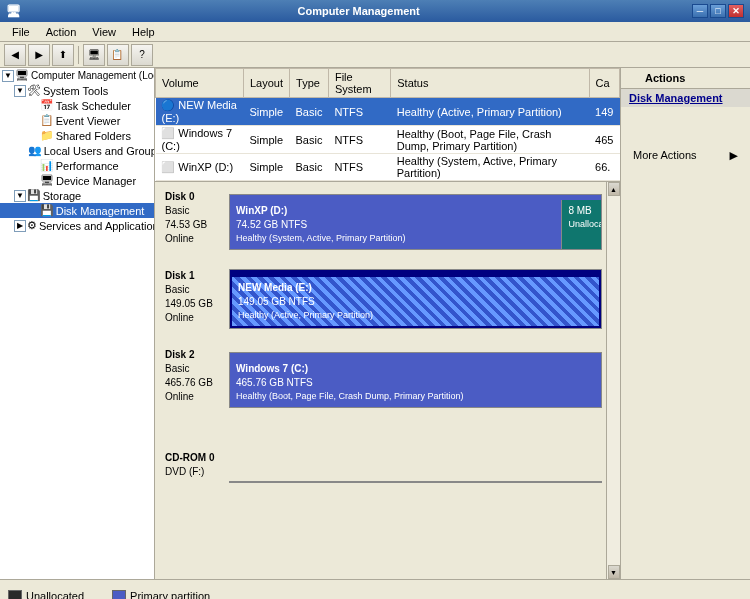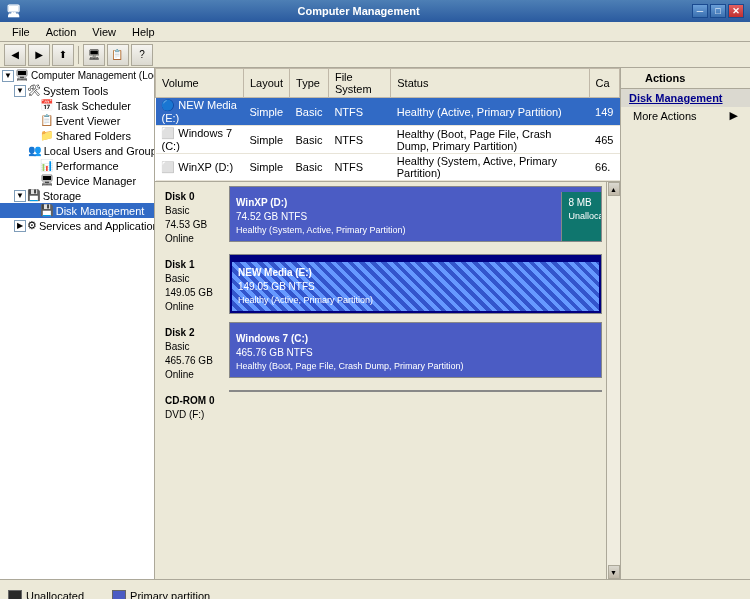--- a/index.html
+++ b/index.html
@@ -133,22 +133,22 @@
     
     .disk-area {
       flex: 1;
       overflow-y: auto;
       overflow-x: hidden;
       background: #ece9d8;
       padding: 4px;
     }
     .disk-row {
       display: flex;
-      align-items: flex-start;
-      margin-bottom: 4px;
+      align-items: flex-end;
+      margin-bottom: 15px;
       min-height: 60px;
     }
     .disk-label {
       width: 70px;
       flex-shrink: 0;
       background: #ece9d8;
       padding: 4px 6px;
       font-size: 10px;
       line-height: 1.4;
     }
@@ -200,26 +200,27 @@
     .action-section-title {
       background: #dbd9d0;
       padding: 3px 8px;
       font-weight: bold;
       font-size: 11px;
       color: #00008b;
       text-decoration: underline;
       cursor: pointer;
     }
     .action-item {
-      padding: 2px 12px;
-      font-size: 11px;
-      cursor: pointer;
-      display: flex;
-      align-items: flex-end;
+      padding: 11px 12px;
+      font-size: 11px;
+      cursor: pointer;
+      display: flex;
+      align-items: flex-start;
       justify-content: space-between;
+      margin-top: 31px;
     }
     
     .status-bar {
       height: 32px;
       background: #ece9d8;
       border-top: 1px solid #aca899;
       display: flex;
       align-items: center;
       padding: 0 8px;
       font-size: 11px;

